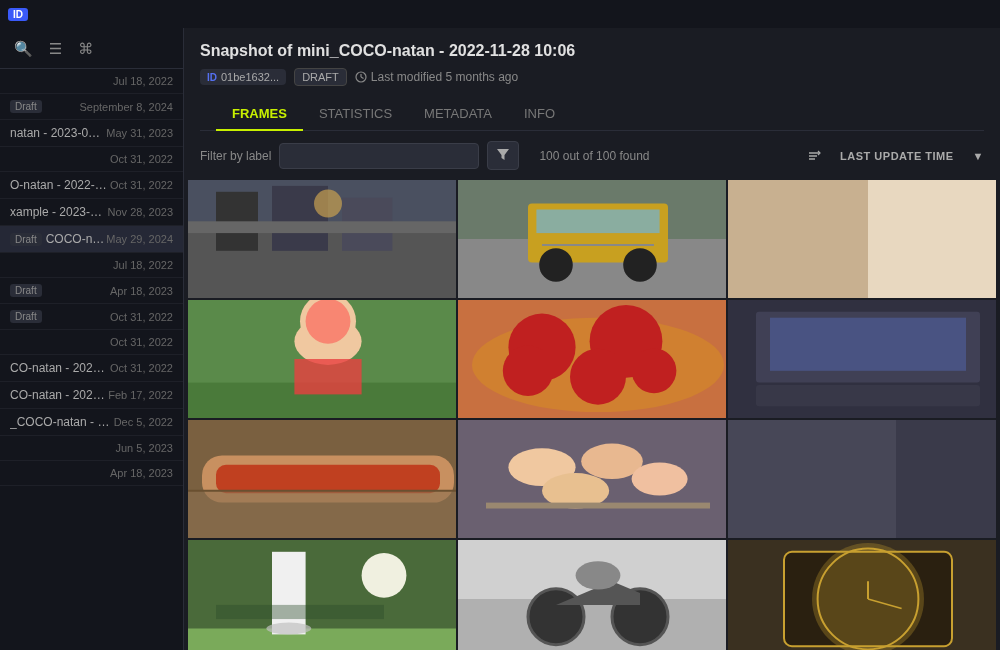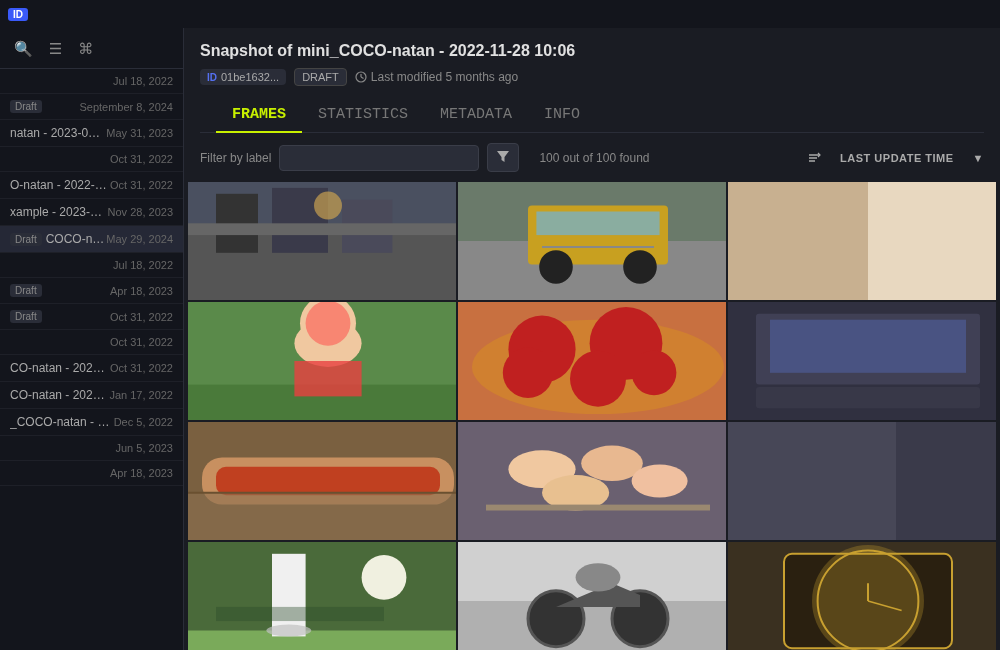--- a/index.html
+++ b/index.html
@@ -162,26 +162,25 @@
 
     
     .tabs {
       display: flex;
       gap: 0;
       border-bottom: 1px solid #2a2d38;
       padding: 0 16px;
     }
     .tab {
       padding: 8px 16px;
-      font-size: 15px;
+      font-size: 13px;
       color: #777;
       cursor: pointer;
       border-bottom: 2px solid transparent;
       margin-bottom: -1px;
-      font-family: Liberation Mono, monospace;
     }
     .tab.active {
       color: #c8f000;
       border-bottom: 2px solid #c8f000;
       font-weight: 600;
     }
 
     
     .filter-bar {
       display: flex;
@@ -365,21 +364,21 @@
 
       <span class="sidebar-item-name">CO-natan - 2022-1...</span>
     </div>
     <span class="sidebar-item-date">Oct 31, 2022</span>
   </div>
         <div class="sidebar-item">
     <div class="sidebar-item-left">
 
       <span class="sidebar-item-name">CO-natan - 2022-...</span>
     </div>
-    <span class="sidebar-item-date">Jan 17, 2022</span>
+    <span class="sidebar-item-date">Feb 17, 2022</span>
   </div>
         <div class="sidebar-item">
     <div class="sidebar-item-left">
 
       <span class="sidebar-item-name">_COCO-natan - 20...</span>
     </div>
     <span class="sidebar-item-date">Dec 5, 2022</span>
   </div>
         <div class="sidebar-item">
     <div class="sidebar-item-left">

